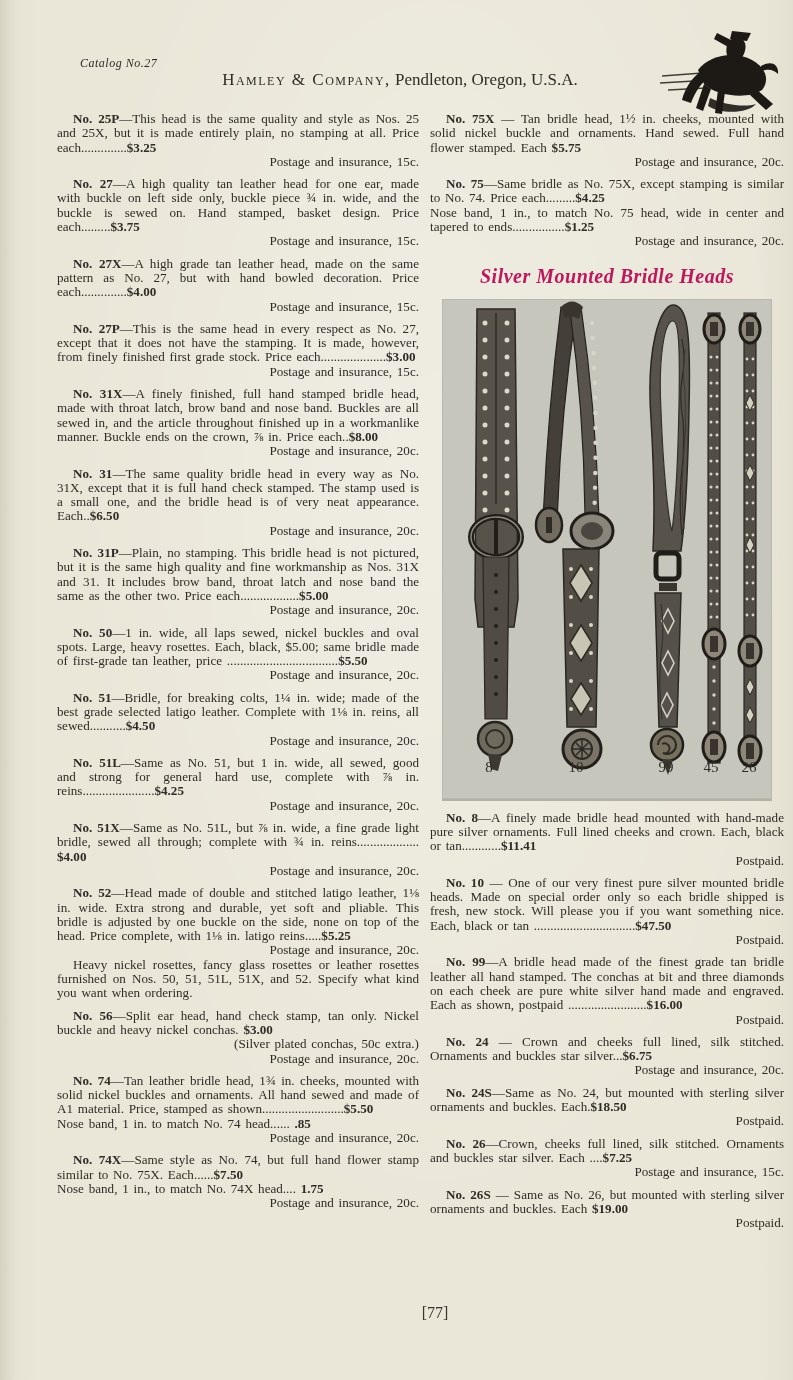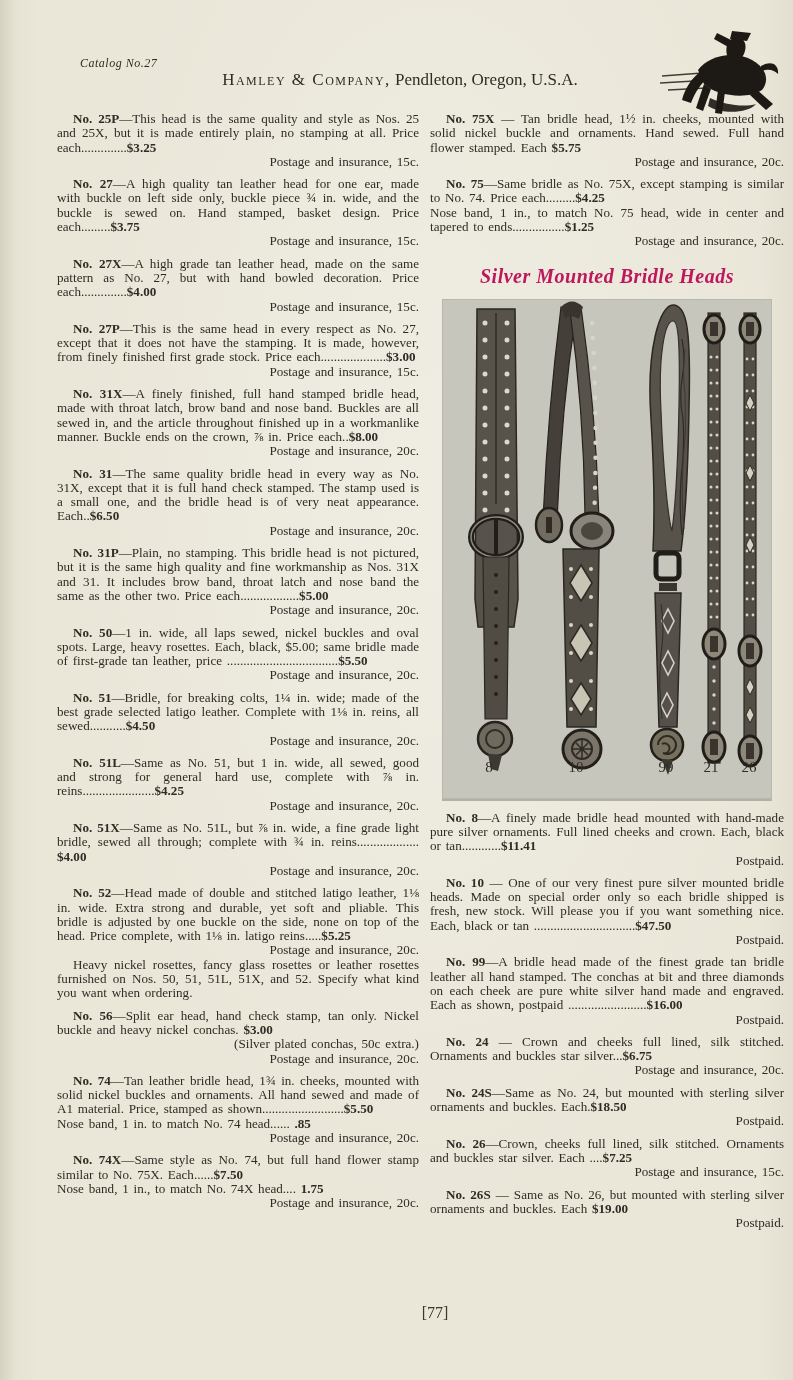--- a/index.html
+++ b/index.html
@@ -232,21 +232,21 @@
         <rect x="-4" y="23" width="8" height="14" fill="#39352e"></rect>
         <ellipse cx="0" cy="352" rx="11" ry="15" fill="#8d8879" stroke="#211e19" stroke-width="3"></ellipse>
         <rect x="-4" y="344" width="8" height="16" fill="#39352e"></rect>
         <ellipse cx="0" cy="452" rx="11" ry="15" fill="#8d8879" stroke="#211e19" stroke-width="3"></ellipse>
         <rect x="-4" y="444" width="8" height="16" fill="#39352e"></rect>
       </g>
     </svg>
     <div class="fig-label fl-0">8</div>
     <div class="fig-label fl-1">10</div>
     <div class="fig-label fl-2">99</div>
-    <div class="fig-label fl-3">21</div>
+    <div class="fig-label fl-3">45</div>
     <div class="fig-label fl-4">26</div>
   </div>
 
   <div id="right-bottom-entries">
       <div class="entry">
         <p class="line just ind"><b>No. 8</b>—A finely made bridle head mounted with hand-made pure silver ornaments. Full lined cheeks and crown. Each, black or tan............<b class="price">$11.41</b></p>
         <p class="line center">Postpaid.</p>
       </div>
       <div class="entry">
         <p class="line just ind"><b>No. 10</b> — One of our very finest pure silver mounted bridle heads. Made on special order only so each bridle shipped is fresh, new stock. Will please you if you want something nice. Each, black or tan ...............................<b class="price">$47.50</b></p>

